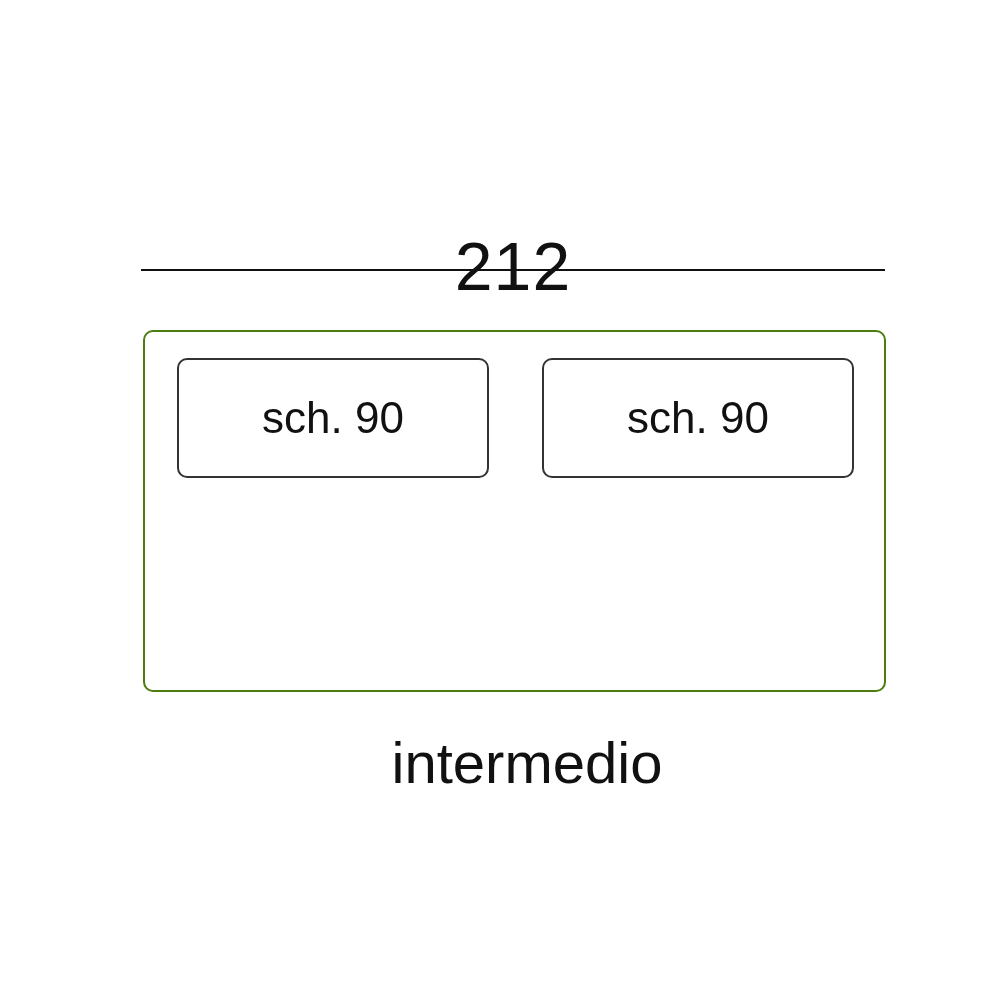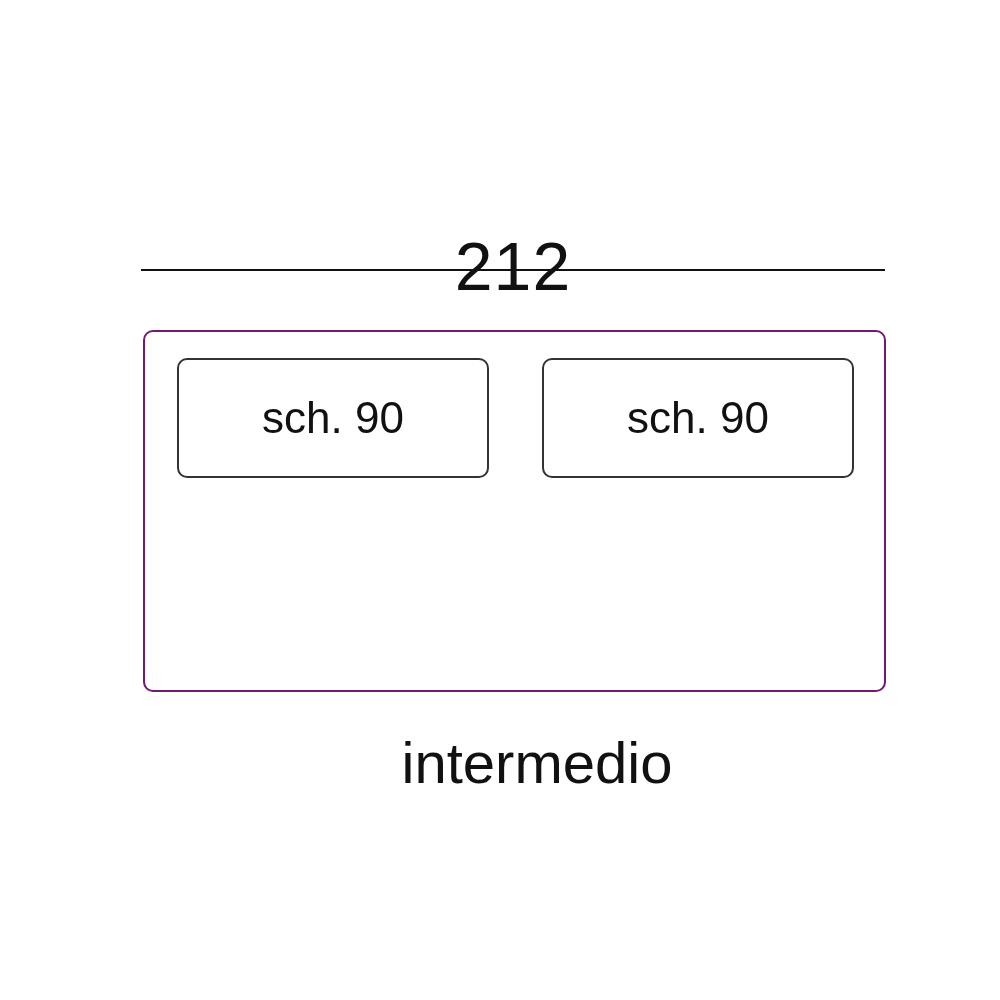--- a/index.html
+++ b/index.html
@@ -1,23 +1,23 @@
 <!DOCTYPE html>
 <html><head>
   <meta charset="utf-8">
   <style>
     html, body { margin: 0; padding: 0; background: #ffffff; }
     body { width: 1000px; height: 1000px; position: relative; overflow: hidden; font-family: "Liberation Sans", sans-serif; color: #111111; }
     .dim-label { position: absolute; left: 141px; width: 744px; top: 186px; text-align: center; font-size: 68px; font-weight: 300; line-height: 80px; letter-spacing: 1px; margin-top: 40px; }
     .dim-line { position: absolute; left: 141px; top: 269px; width: 744px; height: 0; border-top: 2px solid #111111; }
-    .sofa { position: absolute; left: 143px; top: 330px; width: 739px; height: 358px; border: 2px solid #701a75; border-radius: 10px; box-sizing: content-box; }
+    .sofa { position: absolute; left: 143px; top: 330px; width: 739px; height: 358px; border: 2px solid #4d7c0f; border-radius: 10px; box-sizing: content-box; }
     .cushion { position: absolute; top: 26px; width: 308px; height: 116px; border: 2px solid #333333; border-radius: 10px; display: flex; align-items: center; justify-content: center; font-size: 44px; line-height: 1; }
     .cushion.left { left: 32px; }
     .cushion.right { left: 397px; }
-    .module-label { position: absolute; left: 151px; width: 772px; top: 728px; text-align: center; font-size: 58px; line-height: 70px; }
+    .module-label { position: absolute; left: 141px; width: 772px; top: 728px; text-align: center; font-size: 58px; line-height: 70px; }
   </style>
 </head>
 <body>
 
 <div class="dim-label">212</div>
 <div class="dim-line"></div>
 
 <div class="sofa">
   <div class="cushion left">
     <span>sch. 90</span>

